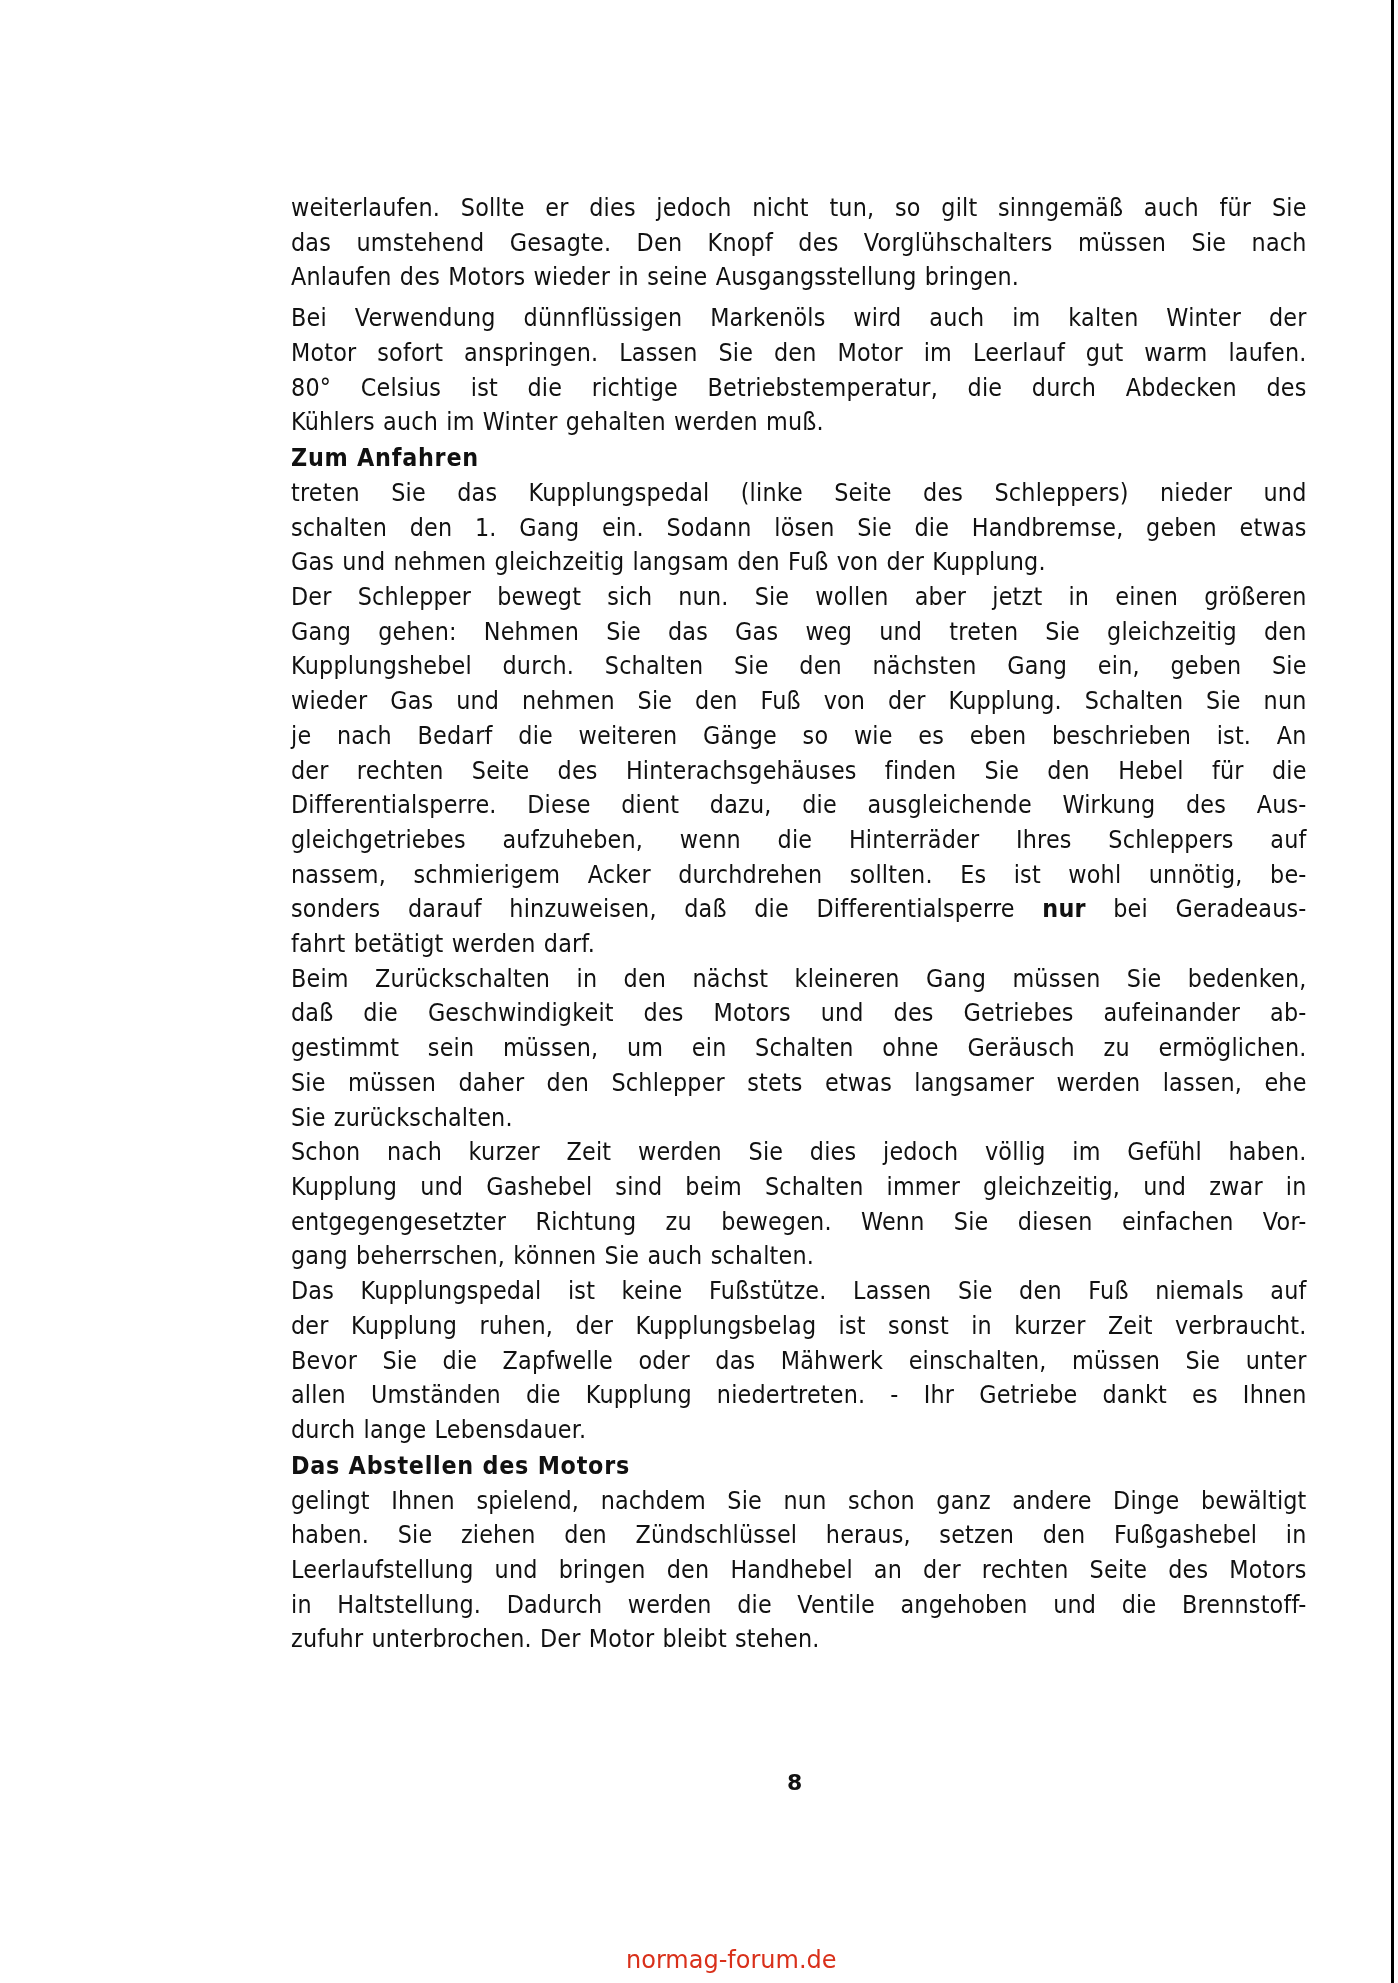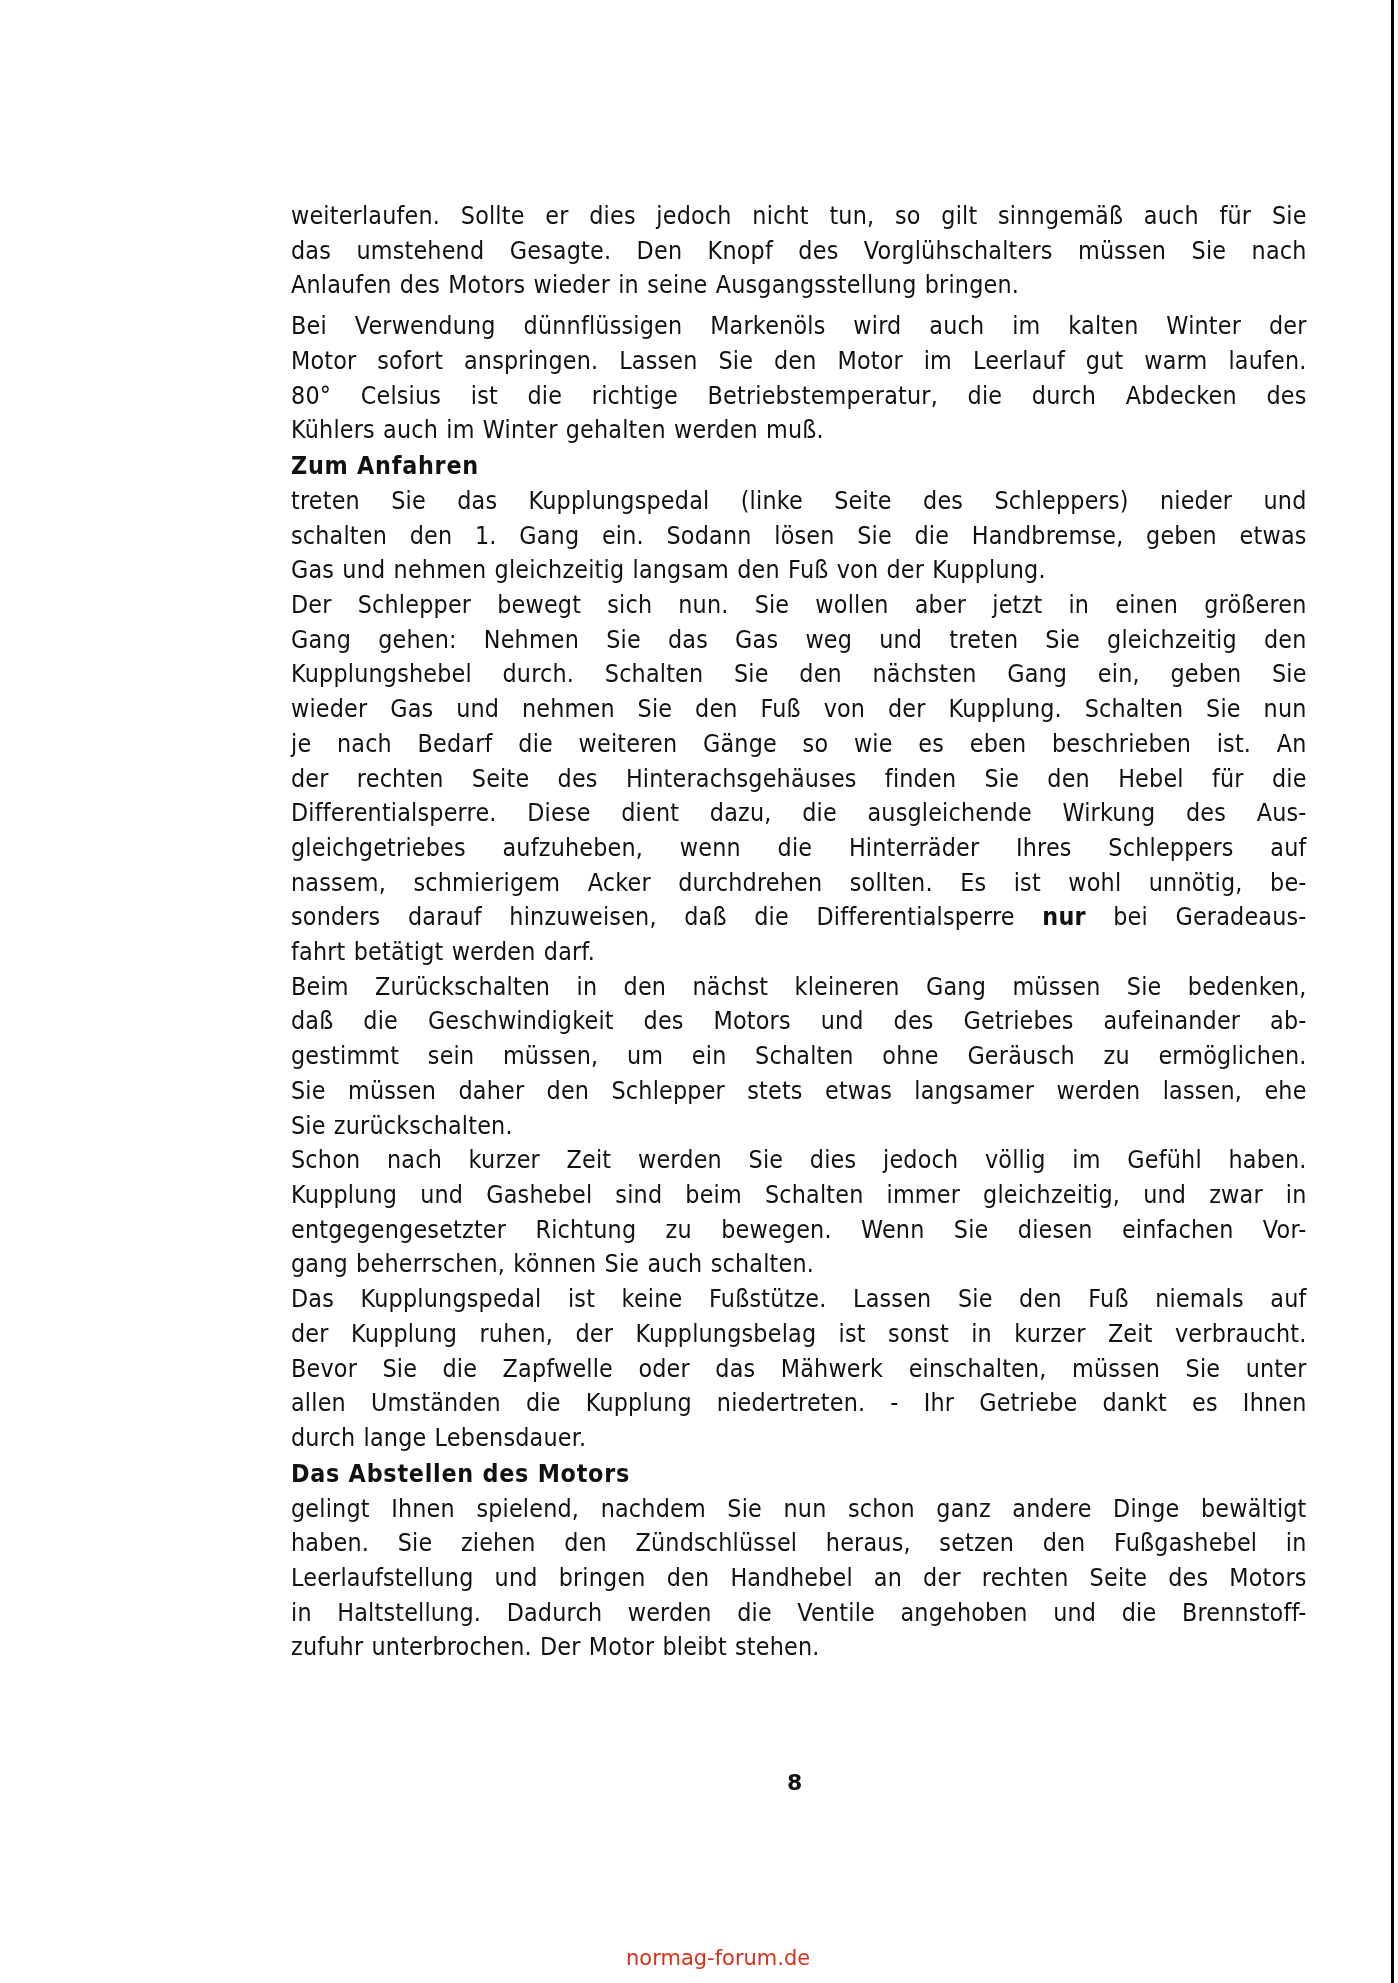--- a/index.html
+++ b/index.html
@@ -5,21 +5,21 @@
     html, body { margin: 0; padding: 0; background: #ffffff; }
     body {
       width: 1398px; height: 1983px; position: relative; overflow: hidden;
       font-family: "DejaVu Sans", sans-serif; color: #111111;
     }
     .page-edge {
       position: absolute; top: 0; right: 4px; width: 3px; height: 1983px;
       background: #000000;
     }
     .text-column {
-      position: absolute; left: 291px; top: 199px; width: 1015px;
+      position: absolute; left: 291px; top: 191px; width: 1015px;
     }
     .para {
       margin: 0; font-size: 24px; line-height: 34.7px; text-align: justify;
       letter-spacing: 0.2px; word-spacing: 1px;
       font-family: "DejaVu Sans", sans-serif;
       transform: scaleX(0.93); transform-origin: left top; width: 1092px;
     }
     .para .line { display: block; text-align: justify; text-align-last: justify; white-space: nowrap; }
     .para .line.last { text-align-last: left; }
     .gap { height: 6px; }
@@ -28,21 +28,21 @@
       letter-spacing: 0.8px;
       font-family: "DejaVu Sans", sans-serif;
       transform: scaleX(0.93); transform-origin: left top;
     }
     .emph { font-weight: bold; }
     .page-number {
       position: absolute; left: 787px; top: 1770px; font-size: 22px; font-weight: bold;
       font-family: "DejaVu Sans", sans-serif;
     }
     .footer-link {
-      position: absolute; left: 626px; top: 1946px; font-size: 21px;
+      position: absolute; left: 626px; top: 1946px; font-size: 24px;
       font-family: "DejaVu Sans", sans-serif; color: #d9301a;
     }
   </style>
 </head>
 <body>
 
 <div class="page-edge"></div>
 
 <div class="text-column">
 

